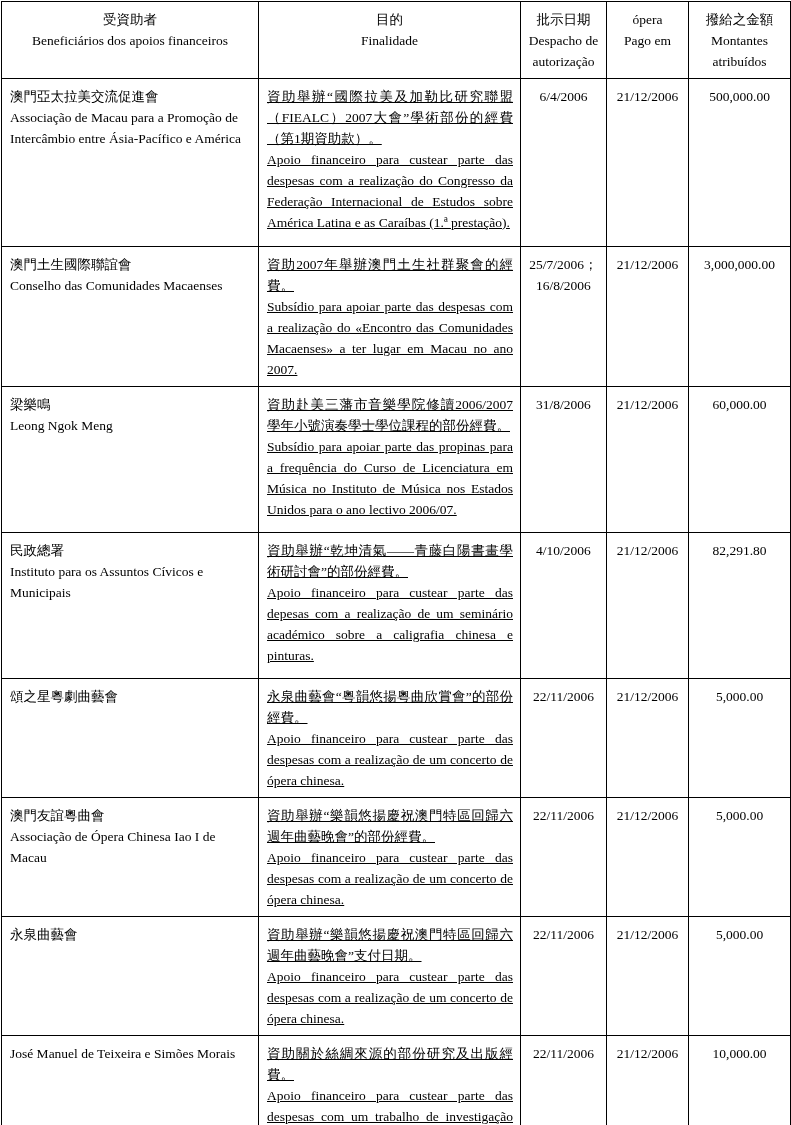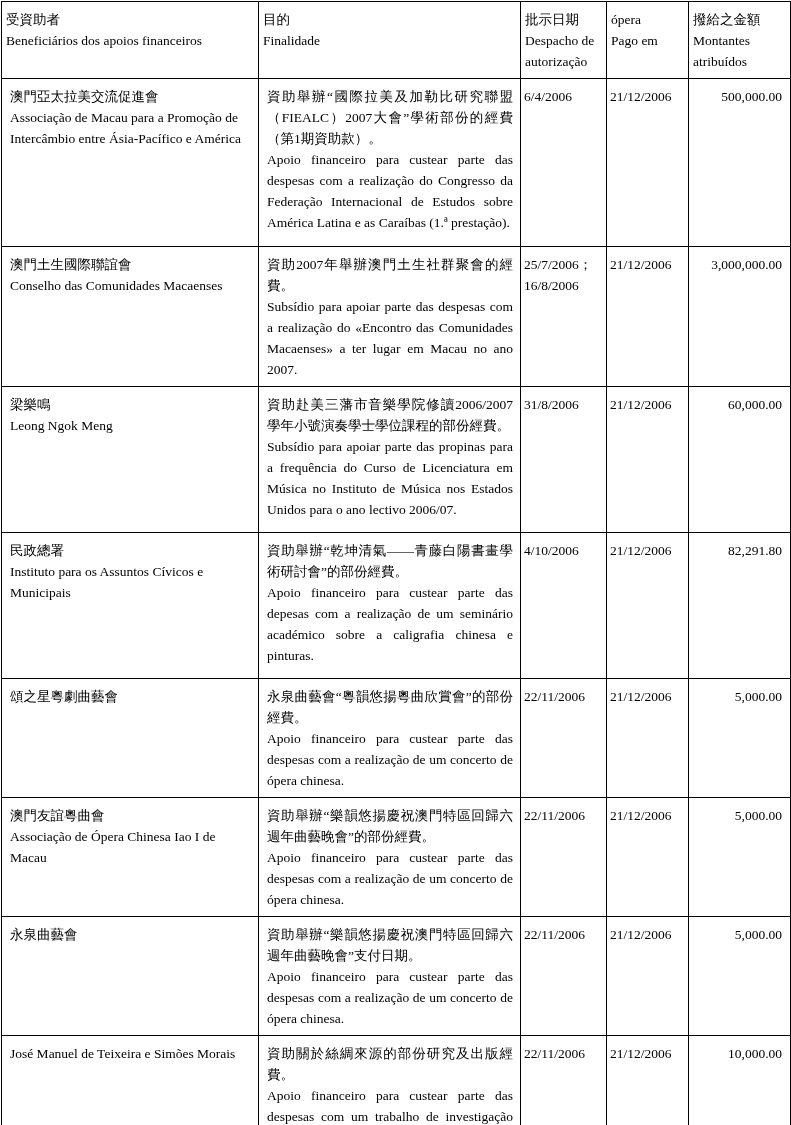--- a/index.html
+++ b/index.html
@@ -28,29 +28,29 @@
   col.c5 { width: 102px; }
   th, td {
     border: 1px solid #000000;
     vertical-align: top;
     font-size: 13.5px;
     line-height: 21px;
     font-weight: normal;
     box-sizing: border-box;
   }
   thead th {
-    text-align: left;
+    text-align: center;
     padding: 7px 4px 6px 4px;
     height: 76px;
     vertical-align: top;
   }
   td { padding: 7px 7px 6px 8px; }
-  td.c-auth, td.c-paid { text-align: left; padding-left: 3px; padding-right: 3px; margin-left: 40px; }
-  td.c-amount { text-align: right; padding-right: 8px; }
-  td.c-purpose { text-align: justify; }
+  td.c-auth, td.c-paid { text-align: center; padding-left: 3px; padding-right: 3px; margin-left: 40px; }
+  td.c-amount { text-align: center; padding-right: 8px; }
+  td.c-purpose { text-align: justify; text-decoration: underline; }
   td.c-purpose .purpose-pt { text-align: justify; }
   tr.r1 { height: 168px; }
   tr.r2 { height: 118px; }
   tr.r3 { height: 146px; }
   tr.r4 { height: 146px; }
   tr.r5 { height: 117px; }
   tr.r6 { height: 118px; }
   tr.r7 { height: 117px; }
   tr.r8 { height: 118px; }
 </style>

